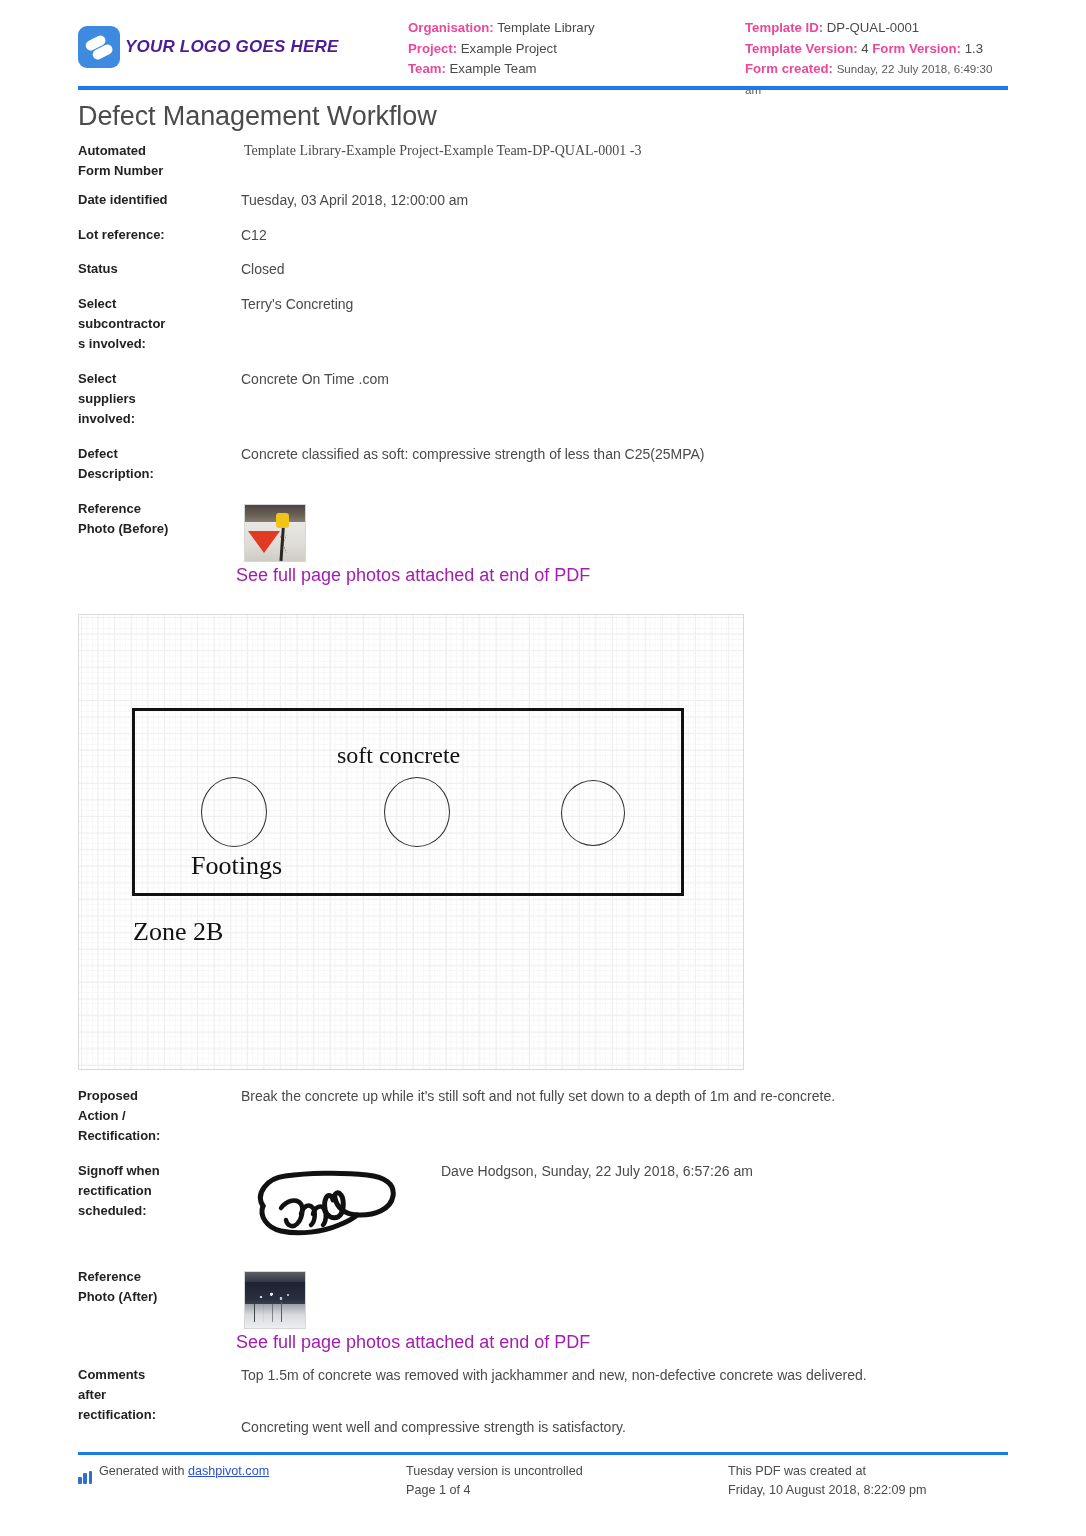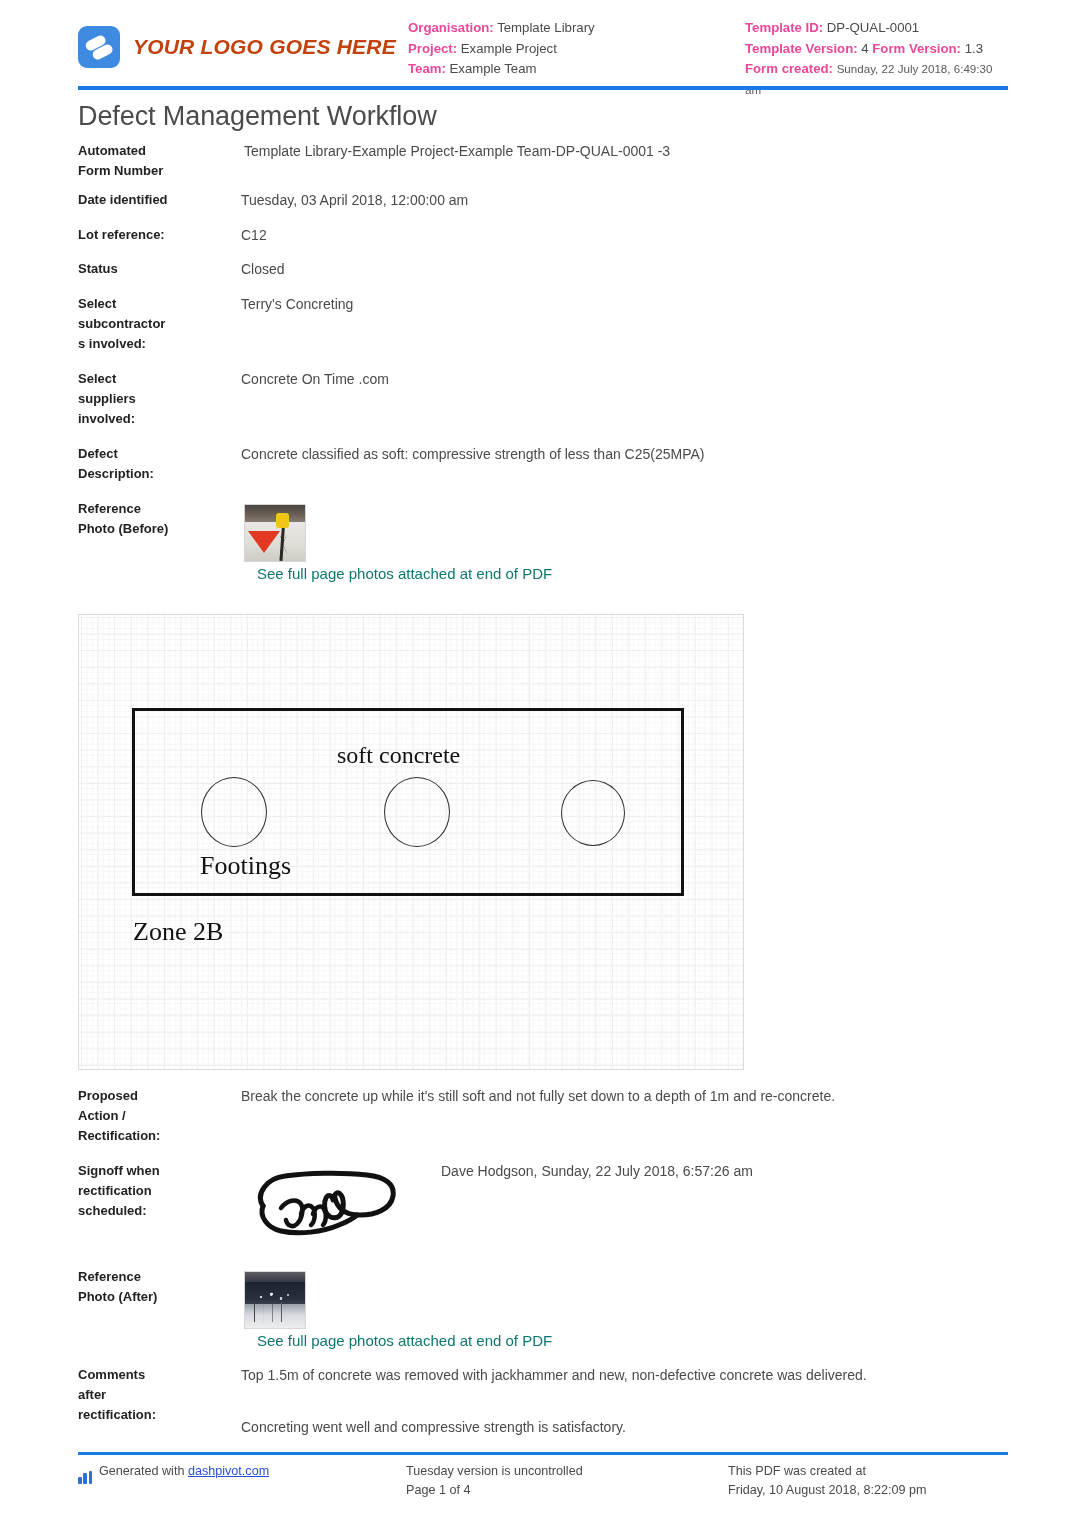--- a/index.html
+++ b/index.html
@@ -54,25 +54,25 @@
   }
   .logo-mark .bar.b1 {
     left: 7px; top: 11.5px;
     transform: rotate(-27deg);
   }
   .logo-mark .bar.b2 {
     left: 14px; top: 21px;
     transform: rotate(-27deg);
   }
   .logo-text {
-    margin-left: 13px;
-    font-size: 21px;
+    margin-left: 5px;
+    font-size: 17px;
     font-weight: bold;
     font-style: italic;
-    color: #c2410c;
+    color: #4c1d95;
     letter-spacing: 0.2px;
     white-space: nowrap;
   }
 
   .hdr-col {
     position: absolute;
     top: 0;
     font-size: 13.2px;
     line-height: 20.5px;
     color: #4a4a4a;
@@ -124,28 +124,28 @@
   .field .val {
     position: absolute;
     left: 163px;
     top: 0;
     width: 760px;
     font-size: 14px;
     line-height: 20px;
     color: #4a4a4a;
     font-weight: normal;
   }
-  .field .val.indent { left: 166px; }
+  .field .val.indent { left: 166px; font-family: Liberation Serif, serif; }
   .field .val.line2 { top: 52px; }
 
   .sub-note {
     position: absolute;
-    left: 257px;
-    font-size: 15px;
-    color: #0f766e;
+    left: 236px;
+    font-size: 18px;
+    color: #a21caf;
   }
 
   
   .photo {
     position: absolute;
     width: 60px;
     height: 56px;
     border: 1px solid #d6d6d6;
     overflow: hidden;
   }
@@ -259,21 +259,21 @@
   .sk-c1 { left: 122px; top: 162px; width: 64px; height: 68px; }
   .sk-c2 { left: 305px; top: 162px; width: 64px; height: 68px; }
   .sk-c3 { left: 482px; top: 165px; width: 62px; height: 64px; }
   .sk-txt {
     position: absolute;
     font-family: Liberation Serif, serif;
     color: #121212;
     white-space: nowrap;
   }
   .sk-soft { left: 258px; top: 127px; font-size: 24px; }
-  .sk-foot { left: 121px; top: 236px; font-size: 26px; }
+  .sk-foot { left: 112px; top: 236px; font-size: 26px; }
   .sk-zone { left: 54px; top: 302px; font-size: 26px; }
 
   
   .signature {
     position: absolute;
     left: 245px;
     top: 1162px;
     width: 160px;
     height: 78px;
   }

